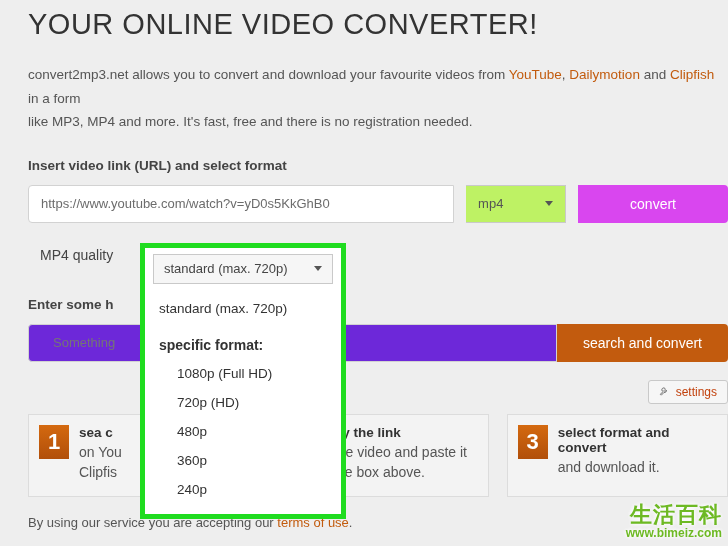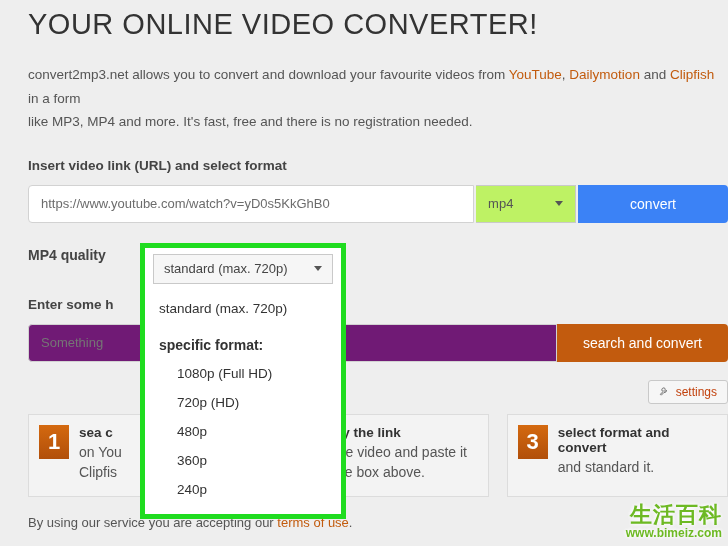--- a/index.html
+++ b/index.html
@@ -30,21 +30,21 @@
   }
   .intro a { color: #c25b0e; text-decoration: none; }
   .label-bold {
     font-weight: 700;
     font-size: 13.5px;
     color: #444;
     margin-bottom: 12px;
   }
   .row {
     display: flex;
-    gap: 2px;
+    gap: 12px;
     margin-top: 10px;
     margin-bottom: 24px;
     align-items: center;
     width: 700px;
   }
   .url-input {
     flex: 1;
     height: 38px;
     background: #fff;
     border: 1px solid #d2d2d2;
@@ -62,36 +62,36 @@
     display: flex;
     align-items: center;
     justify-content: space-between;
     padding: 0 12px;
     font-size: 13px;
     color: #555;
     cursor: pointer;
   }
   .btn-orange {
     height: 38px;
-    background: #3b82f6;
+    background: #d946ef;
     color: #fff;
     border: none;
     font-size: 14px;
     padding: 0 52px;
     border-radius: 0 4px 4px 0;
     cursor: pointer;
   }
   .quality-row {
     display: flex;
     align-items: center;
     gap: 14px;
     margin-bottom: 18px;
     position: relative;
   }
-  .quality-label { font-size: 14px; font-weight: 700; color: #444; }
+  .quality-label { font-size: 14px; font-weight: 400; color: #444; margin-left: 12px; }
   .highlight-box {
     border: 5px solid #1fdc1f;
     background: #fff;
     width: 206px;
     padding: 0;
     position: absolute;
     left: 112px;
     top: -4px;
     z-index: 50;
   }
@@ -129,23 +129,23 @@
   }
   .search-row {
     display: flex;
     margin-top: 10px;
     margin-bottom: 18px;
     width: 700px;
   }
   .search-input {
     flex: 1;
     height: 38px;
-    background: #701a75;
+    background: #6d28d9;
     border: 1px solid #d2d2d2;
-    padding: 0 12px;
+    padding: 0 24px;
     font-size: 13px;
     color: #aaa;
     border-radius: 4px 0 0 4px;
   }
   .btn-search {
     height: 38px;
     background: #c25b0e;
     color: #fff;
     border: none;
     font-size: 14px;
@@ -298,21 +298,21 @@
     <div class="step-num">2</div>
     <div>
       <div class="step-title">copy the link</div>
       <div class="step-text">of the video and paste it in the box above.</div>
     </div>
   </div>
   <div class="step-card">
     <div class="step-num">3</div>
     <div>
       <div class="step-title">select format and convert</div>
-      <div class="step-text">and standard it.</div>
+      <div class="step-text">and download it.</div>
     </div>
   </div>
 </div>
 
 <p class="terms-line">
   <span>By using our service you are accepting our </span><a href="#">terms of use</a><span>.</span>
 </p>
 
 <div class="watermark">
   <div class="cn">生活百科</div>

